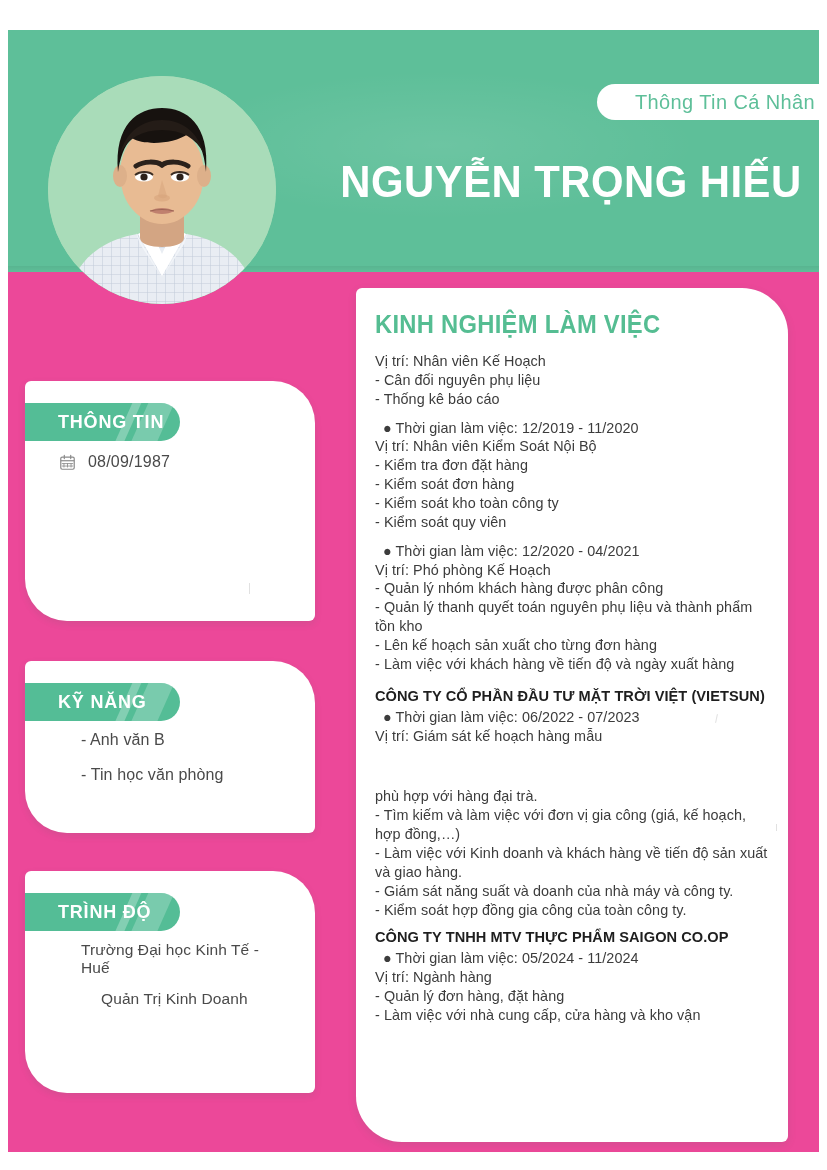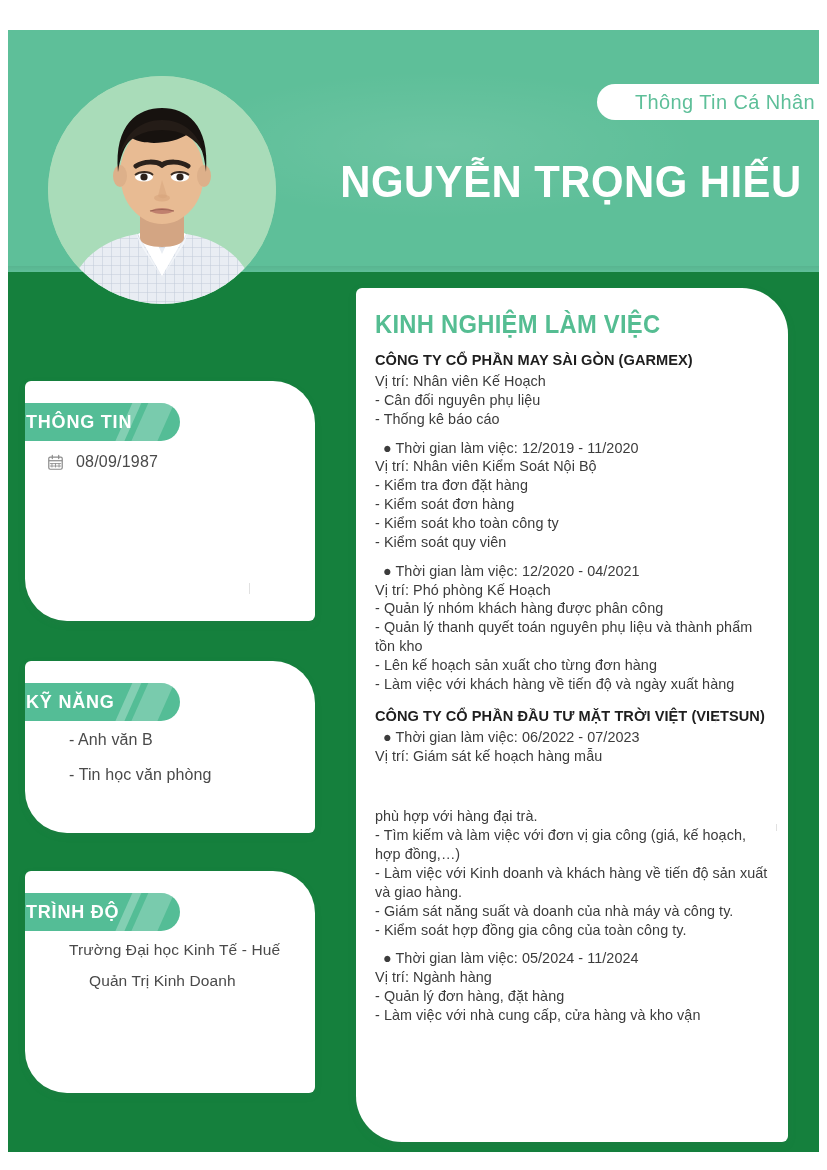--- a/index.html
+++ b/index.html
@@ -14,21 +14,21 @@
     background: #ffffff;
     position: relative;
     overflow: hidden;
   }
 
   
   #cv-page {
     position: absolute;
     left: 0; top: 0;
     width: 827px; height: 1170px;
-    background: #15803d;
+    background: #ec4899;
     overflow: hidden;
   }
 
   
   .top-strip {
     position: absolute;
     left: 0; top: 0;
     width: 827px; height: 30px;
     background: #ffffff;
   }
@@ -162,40 +162,40 @@
     display: flex;
     align-items: center;
   }
   .sec-tab-label {
     position: relative;
     z-index: 3;
     color: #ffffff;
     font-weight: 700;
     font-size: 18px;
     letter-spacing: 0.8px;
-    padding-left: 1px;
+    padding-left: 33px;
     white-space: nowrap;
   }
   .sec-tab .stripe {
     position: absolute;
     top: -14px;
     height: 70px;
     background: rgba(255,255,255,0.28);
     transform: skewX(-24deg);
     z-index: 2;
   }
   .sec-tab .stripe.s1 { left: 98px;  width: 9px;  }
   .sec-tab .stripe.s2 { left: 114px; width: 26px; background: rgba(255,255,255,0.22); }
 
   
   .side-body {
     position: absolute;
     left: 0; top: 70px;
     width: 290px;
-    padding: 0 18px;
+    padding: 0 30px;
   }
   .info-row {
     display: flex;
     align-items: center;
     gap: 12px;
     margin-top: 2px;
     padding-left: 4px;
   }
   .cal-icon { width: 17px; height: 17px; flex: 0 0 17px; display:block; }
   .info-value {
@@ -390,21 +390,20 @@
     <div class="side-body">
       <div class="edu-line">Trường Đại học Kinh Tế - Huế</div>
       <div class="edu-line indent">Quản Trị Kinh Doanh</div>
     </div>
   </div>
 
   <div id="main-panel">
     <div class="main-title">KINH NGHIỆM LÀM VIỆC</div>
 
     <div class="company-group">
-      <div class="company">CÔNG TY CỔ PHẦN MAY SÀI GÒN (GARMEX)</div>
 
       <div class="job-block">
         <div class="exp-line">Vị trí: Nhân viên Kế Hoạch</div>
         <div class="exp-line">- Cân đối nguyên phụ liệu</div>
         <div class="exp-line">- Thống kê báo cáo</div>
       </div>
 
       <div class="job-block">
         <div class="exp-line bullet">● Thời gian làm việc: 12/2019 - 11/2020</div>
         <div class="exp-line">Vị trí: Nhân viên Kiểm Soát Nội Bộ</div>
@@ -432,20 +431,21 @@
         <div class="gap-line"></div>
         <div class="exp-line">phù hợp với hàng đại trà.</div>
         <div class="exp-line">- Tìm kiếm và làm việc với đơn vị gia công (giá, kế hoạch, hợp đồng,…)</div>
         <div class="exp-line">- Làm việc với Kinh doanh và khách hàng về tiến độ sản xuất và giao hàng.</div>
         <div class="exp-line">- Giám sát năng suất và doanh của nhà máy và công ty.</div>
         <div class="exp-line">- Kiểm soát hợp đồng gia công của toàn công ty.</div>
       </div>
     </div>
 
     <div class="company-group">
+      <div class="company">CÔNG TY TNHH MTV THỰC PHẨM SAIGON CO.OP</div>
       <div class="job-block">
         <div class="exp-line bullet">● Thời gian làm việc: 05/2024 - 11/2024</div>
         <div class="exp-line">Vị trí: Ngành hàng</div>
         <div class="exp-line">- Quản lý đơn hàng, đặt hàng</div>
         <div class="exp-line">- Làm việc với nhà cung cấp, cửa hàng và kho vận</div>
       </div>
     </div>
   </div>
 
   <div class="artifact" style="left:249px; top:583px; width:1px; height:11px;"></div>

